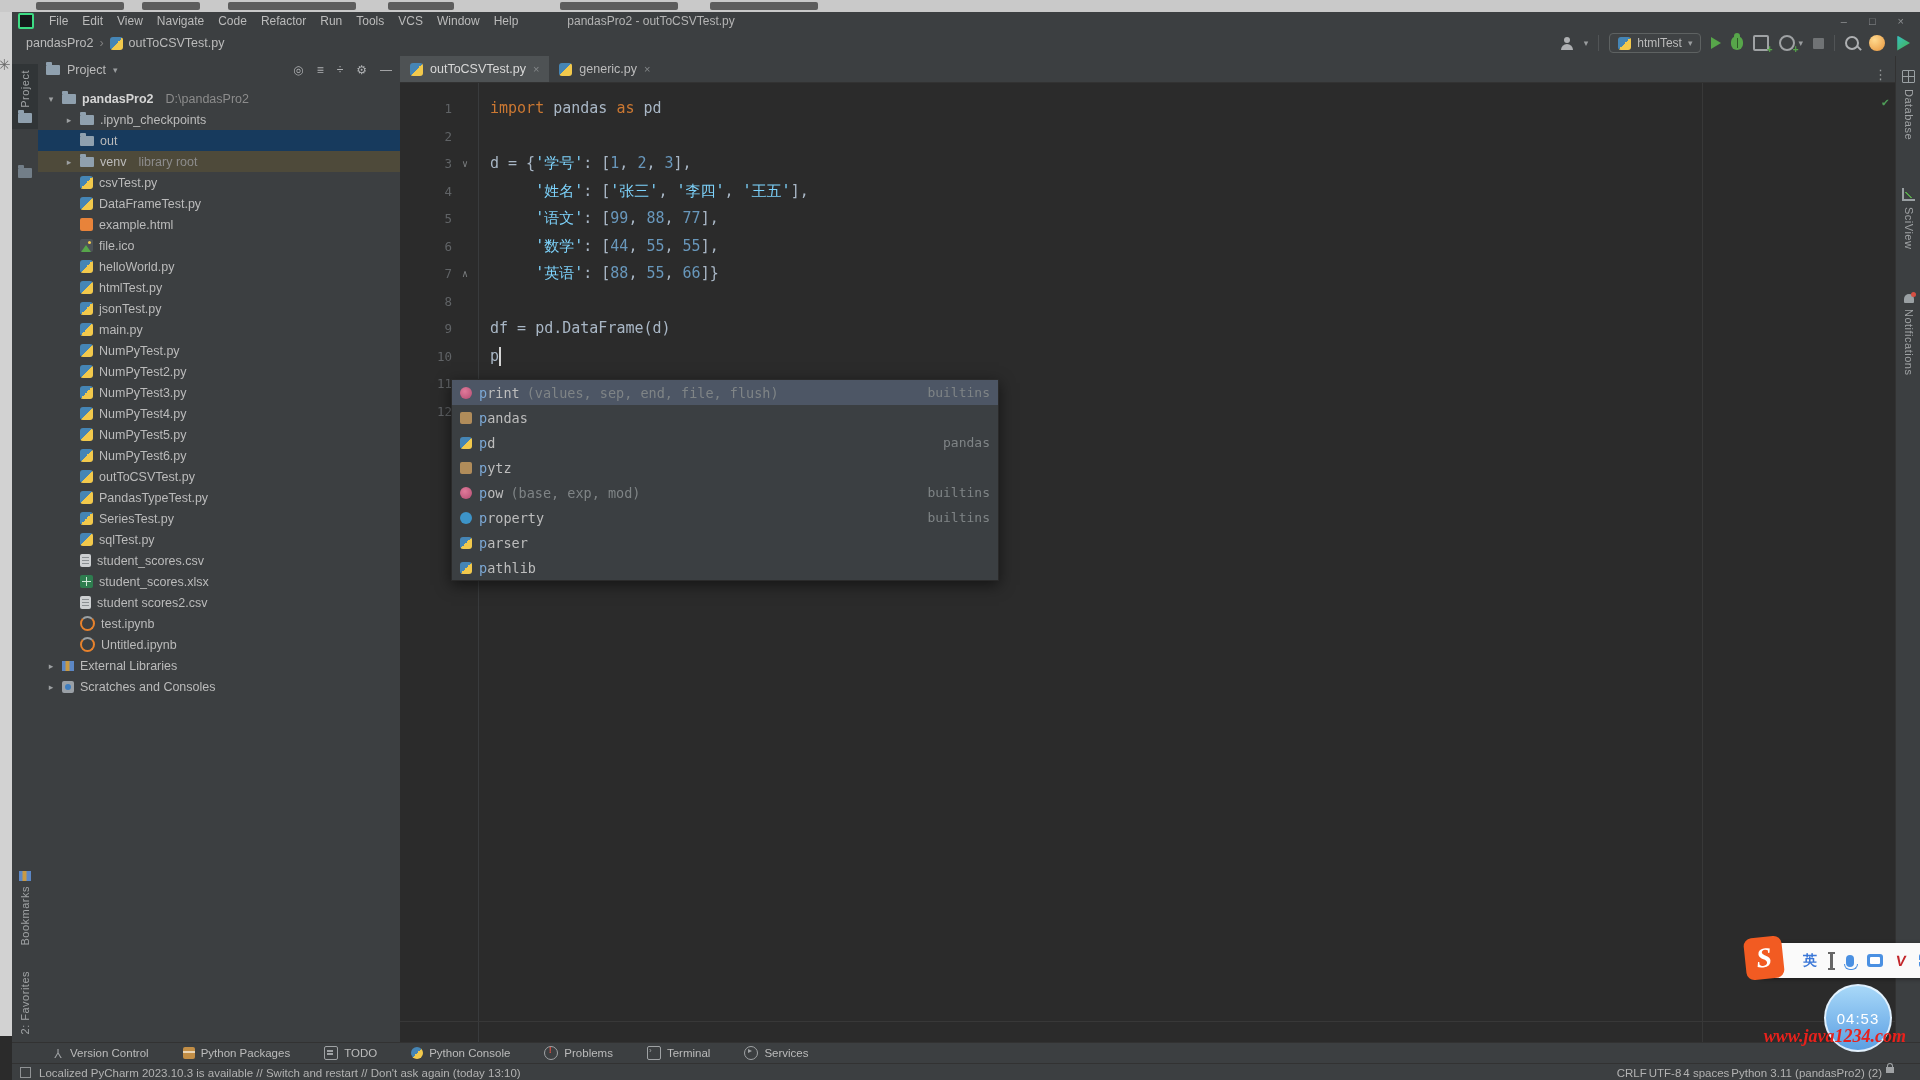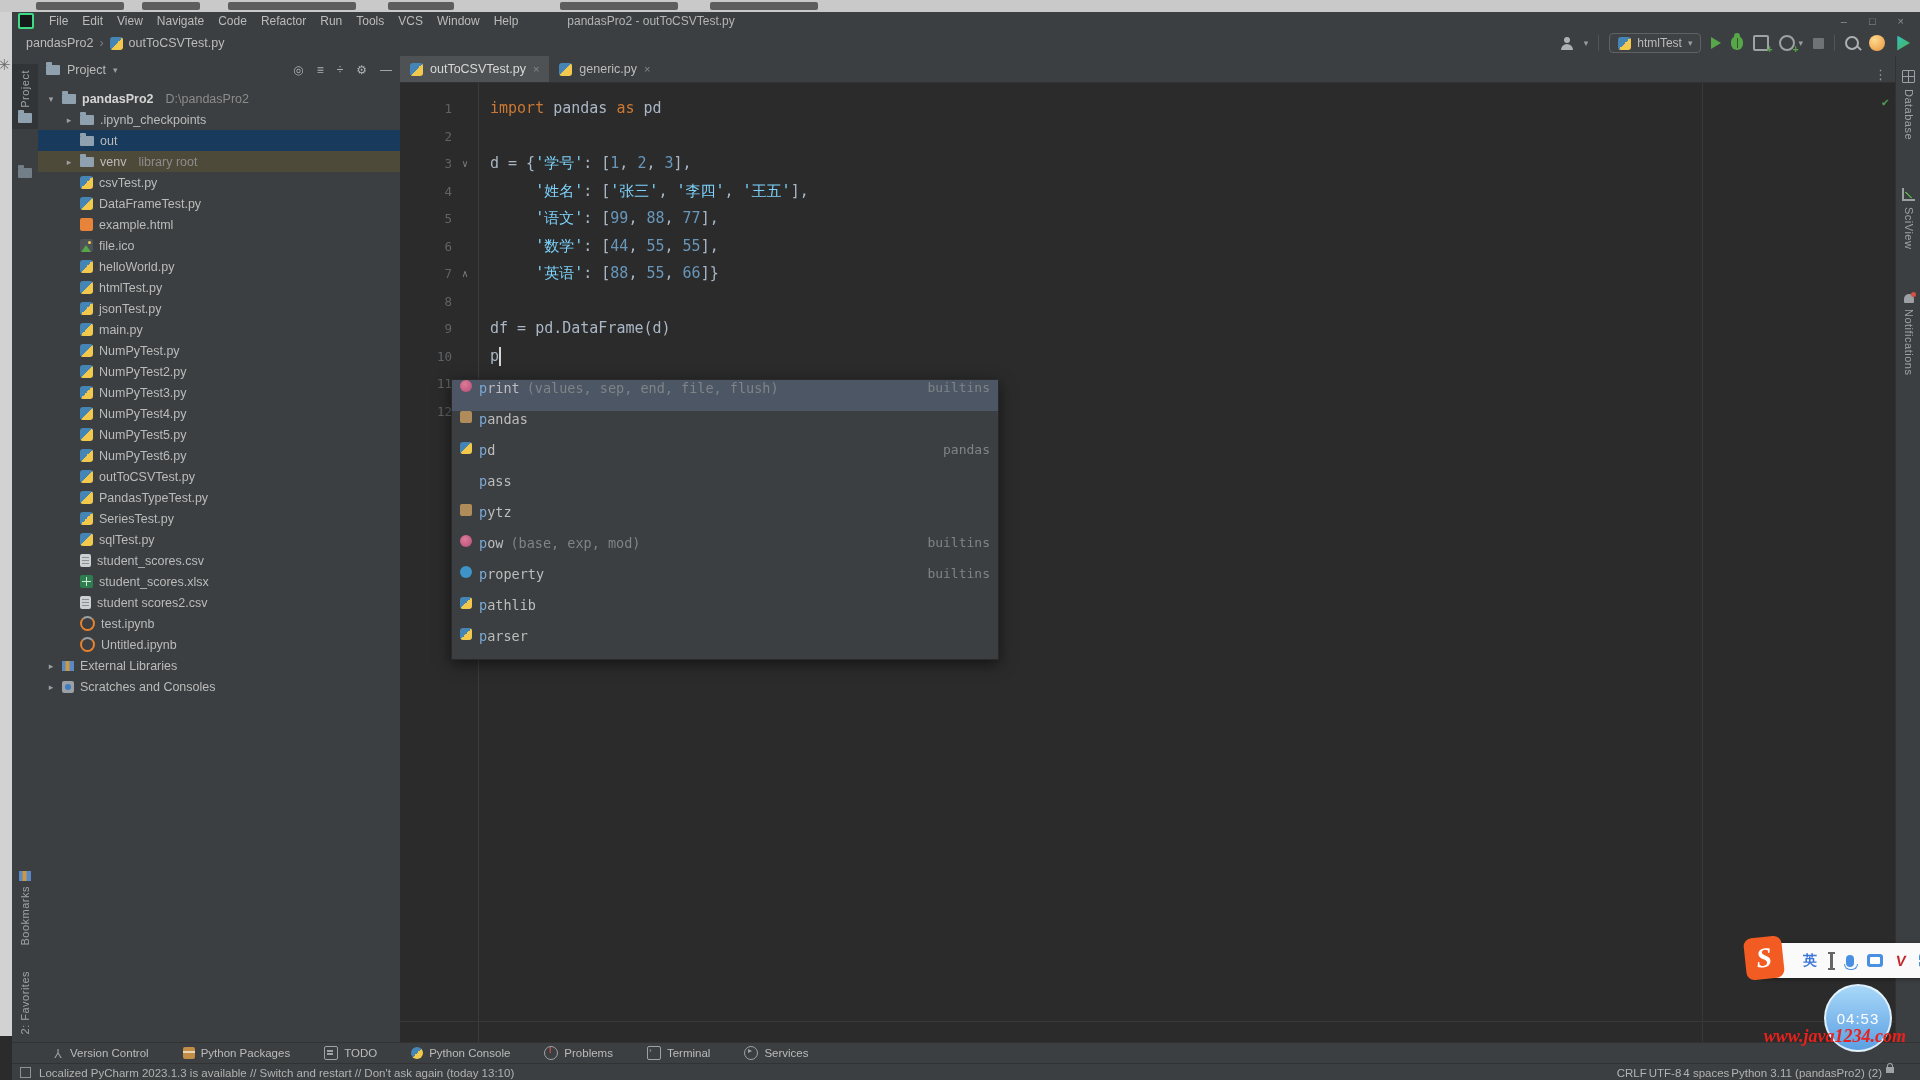--- a/index.html
+++ b/index.html
@@ -97,21 +97,21 @@
   #bottom-line{position:absolute;left:0;bottom:20px;right:0;height:1px;background:#383838;}
   .lnum{position:absolute;left:8px;width:44px;text-align:right;color:#606366;font-size:12.5px;line-height:27px;}
   .fold{position:absolute;left:58px;width:14px;text-align:center;color:#7a7d7f;font-size:10px;line-height:27px;}
   .cline{position:absolute;left:90px;white-space:pre;font-size:15px;line-height:27px;color:#a9b7c6;}
   .tk-kw{color:#cc7832;} .tk-s{color:#7dd3fc;} .tk-n{color:#6897bb;} .tk-d{color:#a9b7c6;}
   #caret{position:absolute;width:1.6px;height:19px;background:#d4d4d4;}
   #check-ok{position:absolute;right:6px;top:12px;color:#4f9e58;font-size:12px;font-weight:bold;}
   
   #popup{position:absolute;left:51px;top:296px;width:546px;background:#3b3f42;border:1px solid #2a2a2a;
      box-shadow:0 4px 14px rgba(0,0,0,.55);z-index:20;}
-  .crow{height:31px;display:flex;align-items:flex-start;gap:7px;padding:0 8px;font-family:"DejaVu Sans Mono",monospace;font-size:13.5px;}
+  .crow{height:25px;display:flex;align-items:center;gap:7px;padding:0 8px;font-family:"DejaVu Sans Mono",monospace;font-size:13.5px;}
   .crow.sel{background:#4d5665;}
   .crow .nm b{color:#7ca8d5;font-weight:normal;}
   .crow .nm{color:#bdbdbd;}
   .crow .pr{color:#7f8486;}
   .crow .tail{margin-left:auto;color:#7f8486;font-size:13px;}
   .ci{width:12px;height:12px;flex:none;border-radius:50%;}
   .ci-function{background:radial-gradient(circle at 40% 35%,#e07a9a,#b34d72);}
   .ci-package{border-radius:2px;background:#b08c5a;}
   .ci-python{border-radius:3px;background:linear-gradient(135deg,#4585b5 50%,#f2c94c 50%);}
   .ci-property{background:#3d94c8;}
@@ -471,45 +471,41 @@
           <div class="crow">
             <span class="ci ci-package"></span>
             <span class="nm"><b>p</b>andas</span>
           </div>
           <div class="crow">
             <span class="ci ci-python"></span>
             <span class="nm"><b>p</b>d</span>
             <span class="tail">pandas</span>
           </div>
           <div class="crow">
-            <span class="ci ci-keyword"></span>
-            <span class="nm"><b>p</b>ass</span>
-          </div>
-          <div class="crow">
             <span class="ci ci-package"></span>
             <span class="nm"><b>p</b>ytz</span>
           </div>
           <div class="crow">
             <span class="ci ci-function"></span>
             <span class="nm"><b>p</b>ow</span>
             <span class="pr">(base, exp, mod)</span>
             <span class="tail">builtins</span>
           </div>
           <div class="crow">
             <span class="ci ci-property"></span>
             <span class="nm"><b>p</b>roperty</span>
             <span class="tail">builtins</span>
           </div>
           <div class="crow">
             <span class="ci ci-python"></span>
+            <span class="nm"><b>p</b>arser</span>
+          </div>
+          <div class="crow">
+            <span class="ci ci-python"></span>
             <span class="nm"><b>p</b>athlib</span>
-          </div>
-          <div class="crow">
-            <span class="ci ci-python"></span>
-            <span class="nm"><b>p</b>arser</span>
           </div>
         </div>
     </div>
   </div>
 
   <div class="abs" id="switcher"></div>
   <div class="abs" id="toolwin-bar">
       <span class="twitem">
         <span class="bi bi-branch">Y</span>
         <span>Version Control</span>
@@ -536,21 +532,21 @@
       </span>
       <span class="twitem">
         <span class="bi bi-serv"></span>
         <span>Services</span>
       </span>
     </div>
 
   <div class="abs" id="statusbar">
     <div id="status-left">
       <span class="sq-icon"></span>
-      <span>Localized PyCharm 2023.1.3 is available // Switch and restart // Don't ask again (today 13:10)</span>
+      <span>Localized PyCharm 2023.10.3 is available // Switch and restart // Don't ask again (today 13:10)</span>
     </div>
     <div id="status-right">
         <span>CRLF</span>
         <span>UTF-8</span>
         <span>4 spaces</span>
         <span>Python 3.11 (pandasPro2) (2)</span>
         <span class="padlock"></span>
       </div>
   </div>
 </div>

